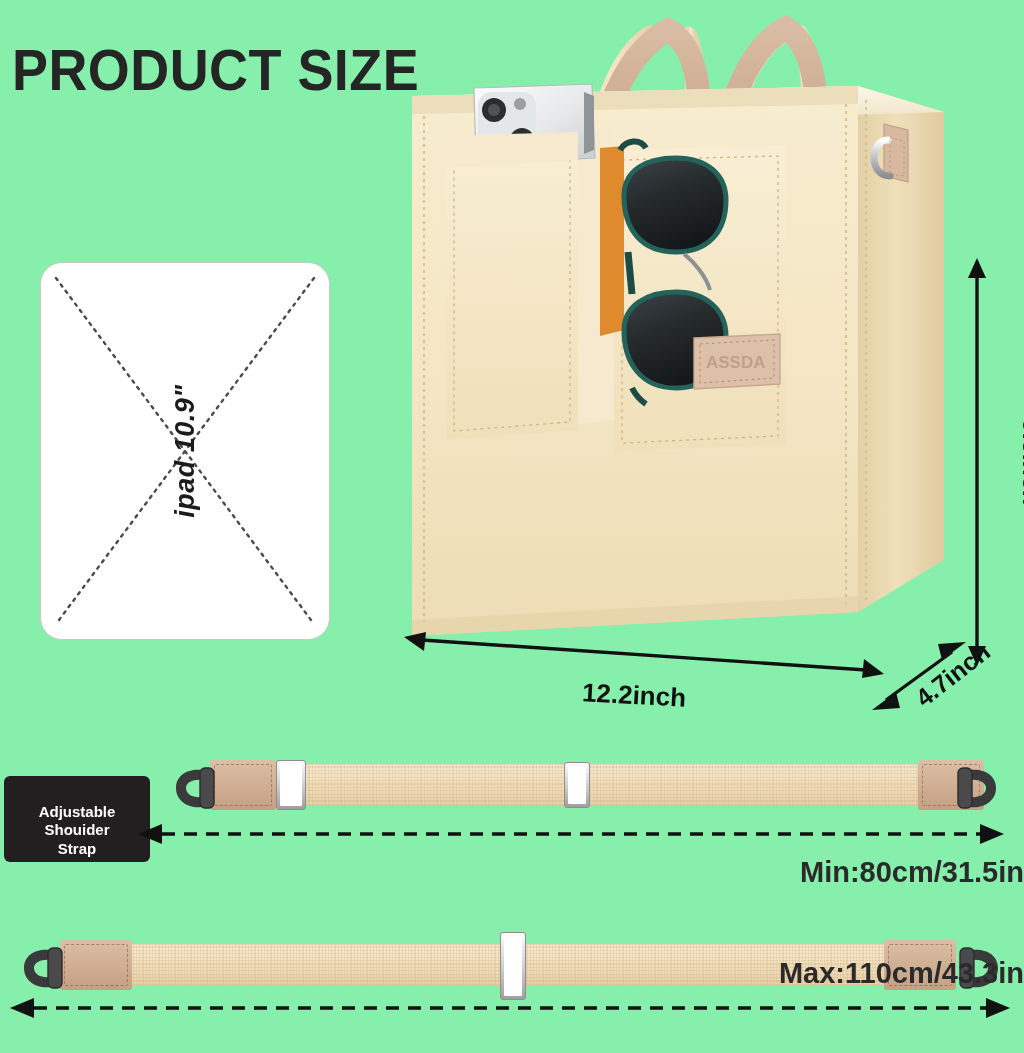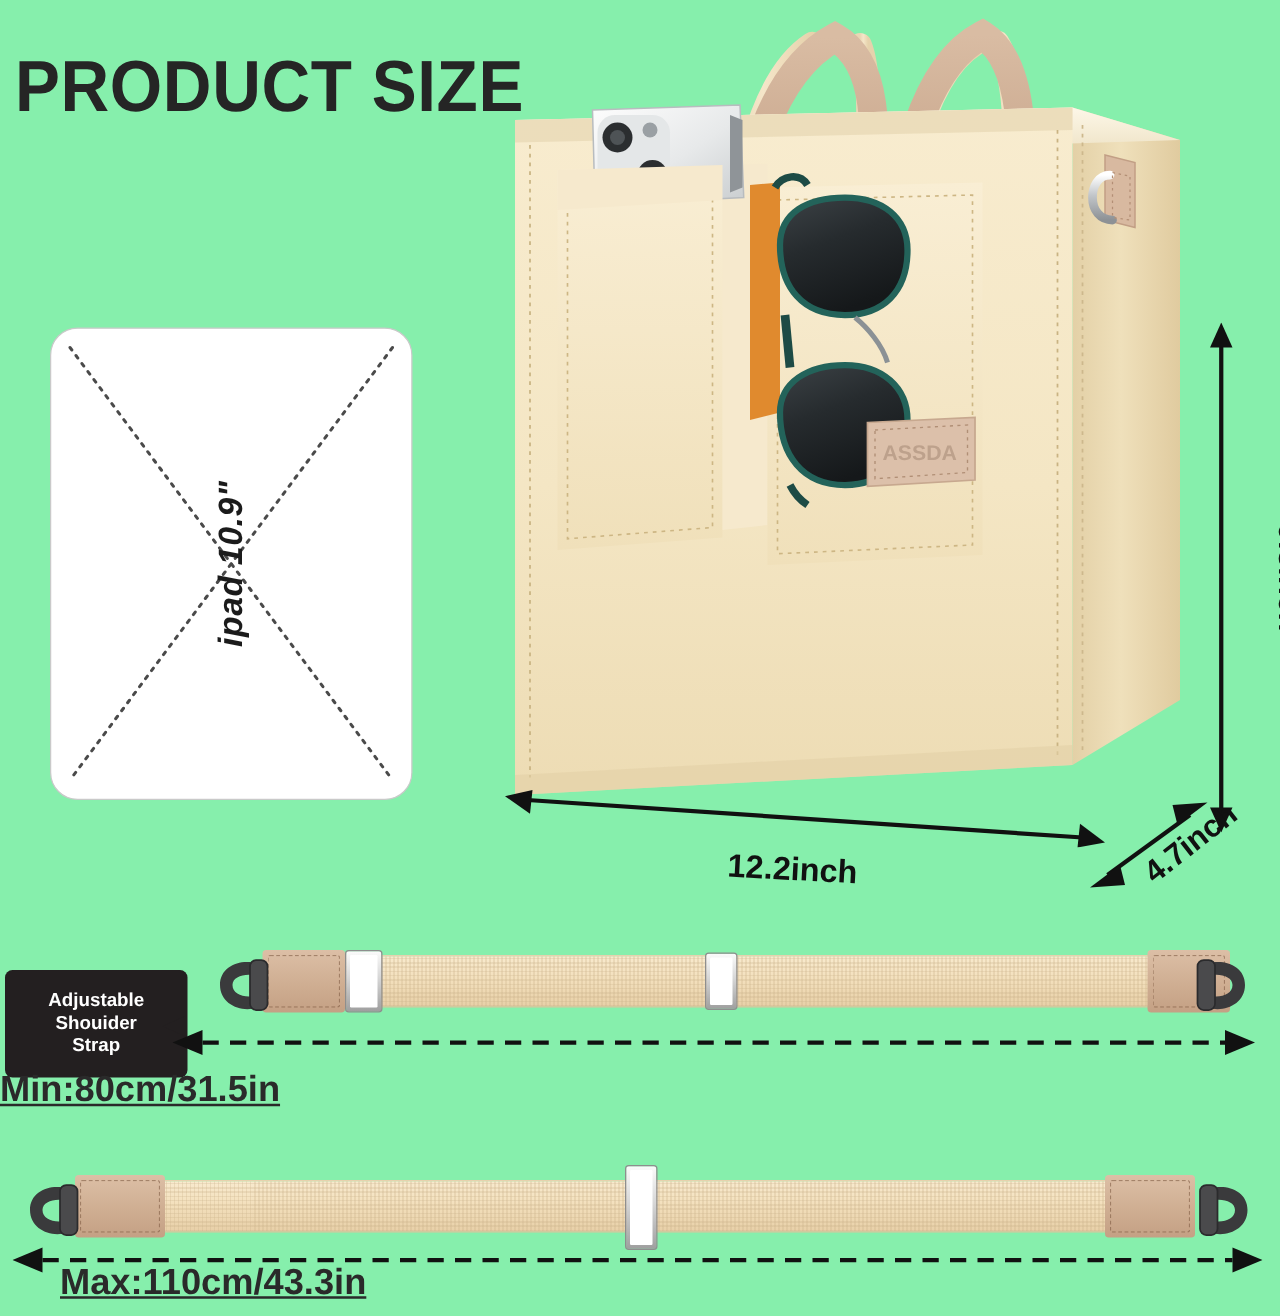--- a/index.html
+++ b/index.html
@@ -68,21 +68,21 @@
     white-space: nowrap;
     transform: rotate(-38deg); transform-origin: left top;
   }
 
   
   .badge {
     position: absolute; left: 4px; top: 776px;
     width: 146px; height: 86px;
     background: #231f20; border-radius: 6px;
     display: flex; flex-direction: column;
-    align-items: center; justify-content: center;
+    align-items: center; justify-content: flex-end;
     color: #fff; font-size: 15px; font-weight: 700; line-height: 1.22;
     text-align: center; padding: 4px 6px;
   }
 
   
   .strap-row { position: absolute; }
   .strap1 { left: 158px; top: 748px; width: 848px; height: 80px; }
   .strap2 { left: 8px;  top: 928px; width: 1008px; height: 80px; }
 
   .webbing {
@@ -110,27 +110,26 @@
   }
   .slider-inner {
     position:absolute; inset: 3px; background:#ffffff; border-radius:1px;
   }
 
   .meas { position: absolute; }
   .meas1 { left: 138px; top: 822px; width: 866px; height: 24px; }
   .meas2 { left: 10px;  top: 996px; width: 1000px; height: 24px; }
 
   .meas-label {
-    position: absolute; width: 100%; text-align: left;
+    position: absolute; width: 100%; text-align: right;
     font-size: 29px; font-weight: 700; color: #2a2a2a;
     white-space: nowrap;
-    text-decoration: underline;
   }
   .meas-label1 { left: 0; top: 856px; }
-  .meas-label2 { left: 0; top: 1010px; padding-left: 48px; }
+  .meas-label2 { left: 0; top: 957px; padding-left: 48px; }
 </style>
 </head>
 <body>
 
 <div class="page">
 
   <div class="title">PRODUCT SIZE</div>
 
   <div class="ipad-wrap">
     <div class="ipad-rect"></div>

